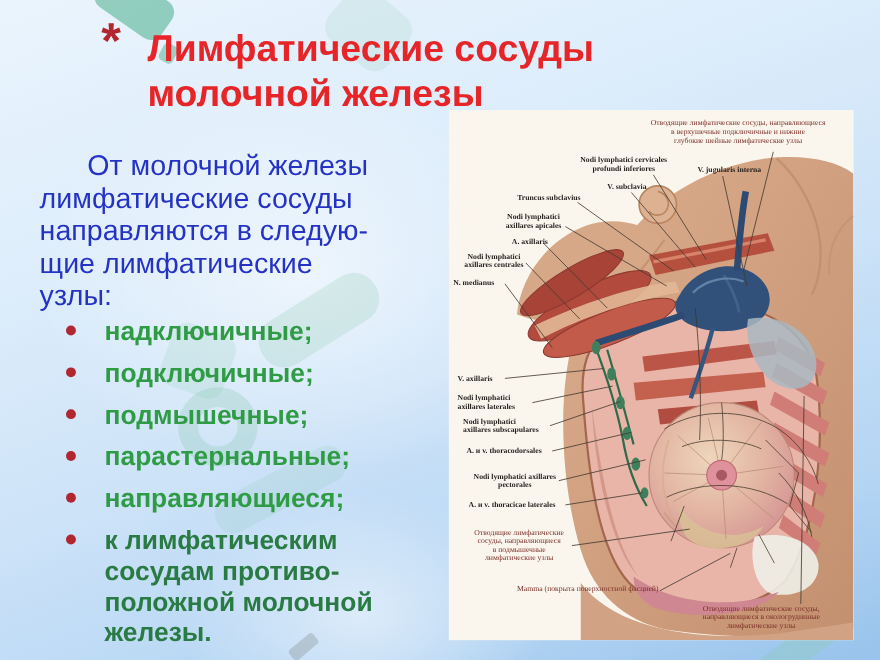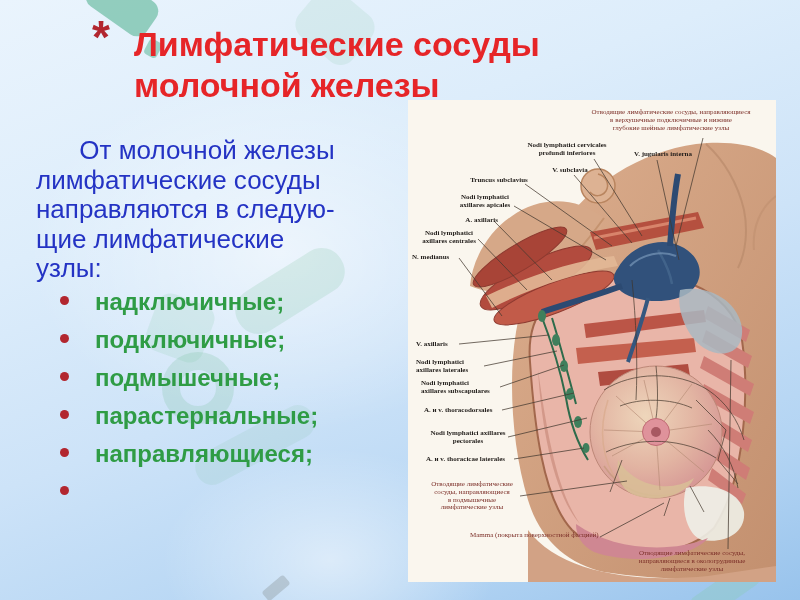--- a/index.html
+++ b/index.html
@@ -76,21 +76,24 @@
 направляются в следую-
 щие лимфатические
 узлы:</p>
 
   <ul class="node-list">
     <li><span class="bullet"></span><span>надключичные;</span></li>
     <li><span class="bullet"></span><span>подключичные;</span></li>
     <li><span class="bullet"></span><span>подмышечные;</span></li>
     <li><span class="bullet"></span><span>парастернальные;</span></li>
     <li><span class="bullet"></span><span>направляющиеся;</span></li>
-    <li class="dark"><span class="bullet"></span></li>
+    <li class="dark"><span class="bullet"></span><span>к лимфатическим
+сосудам противо-
+положной молочной
+железы.</span></li>
   </ul>
 
   <div class="plate">
     <svg id="art" viewBox="0 0 368 482" width="368" height="482">
       <defs>
         <radialGradient id="gB" cx="42%" cy="38%" r="70%">
           <stop offset="0%" stop-color="#eed6bb"></stop>
           <stop offset="55%" stop-color="#e2b4a2"></stop>
           <stop offset="100%" stop-color="#d39192"></stop>
         </radialGradient>

